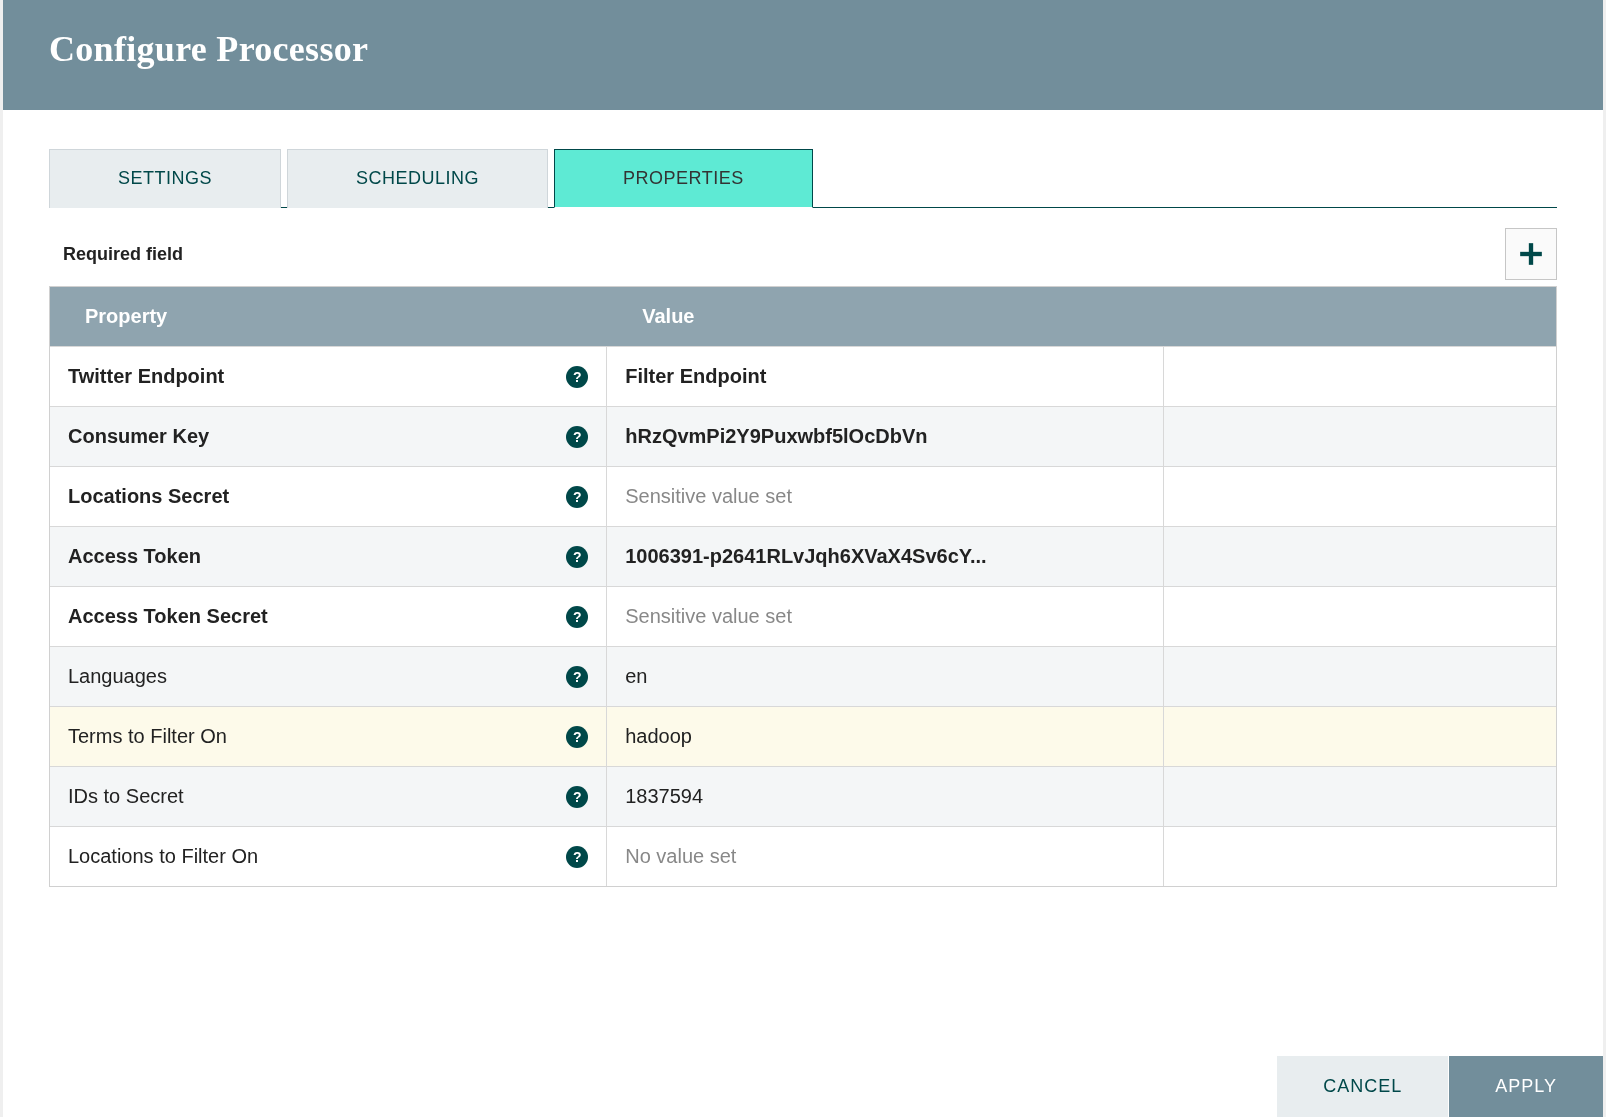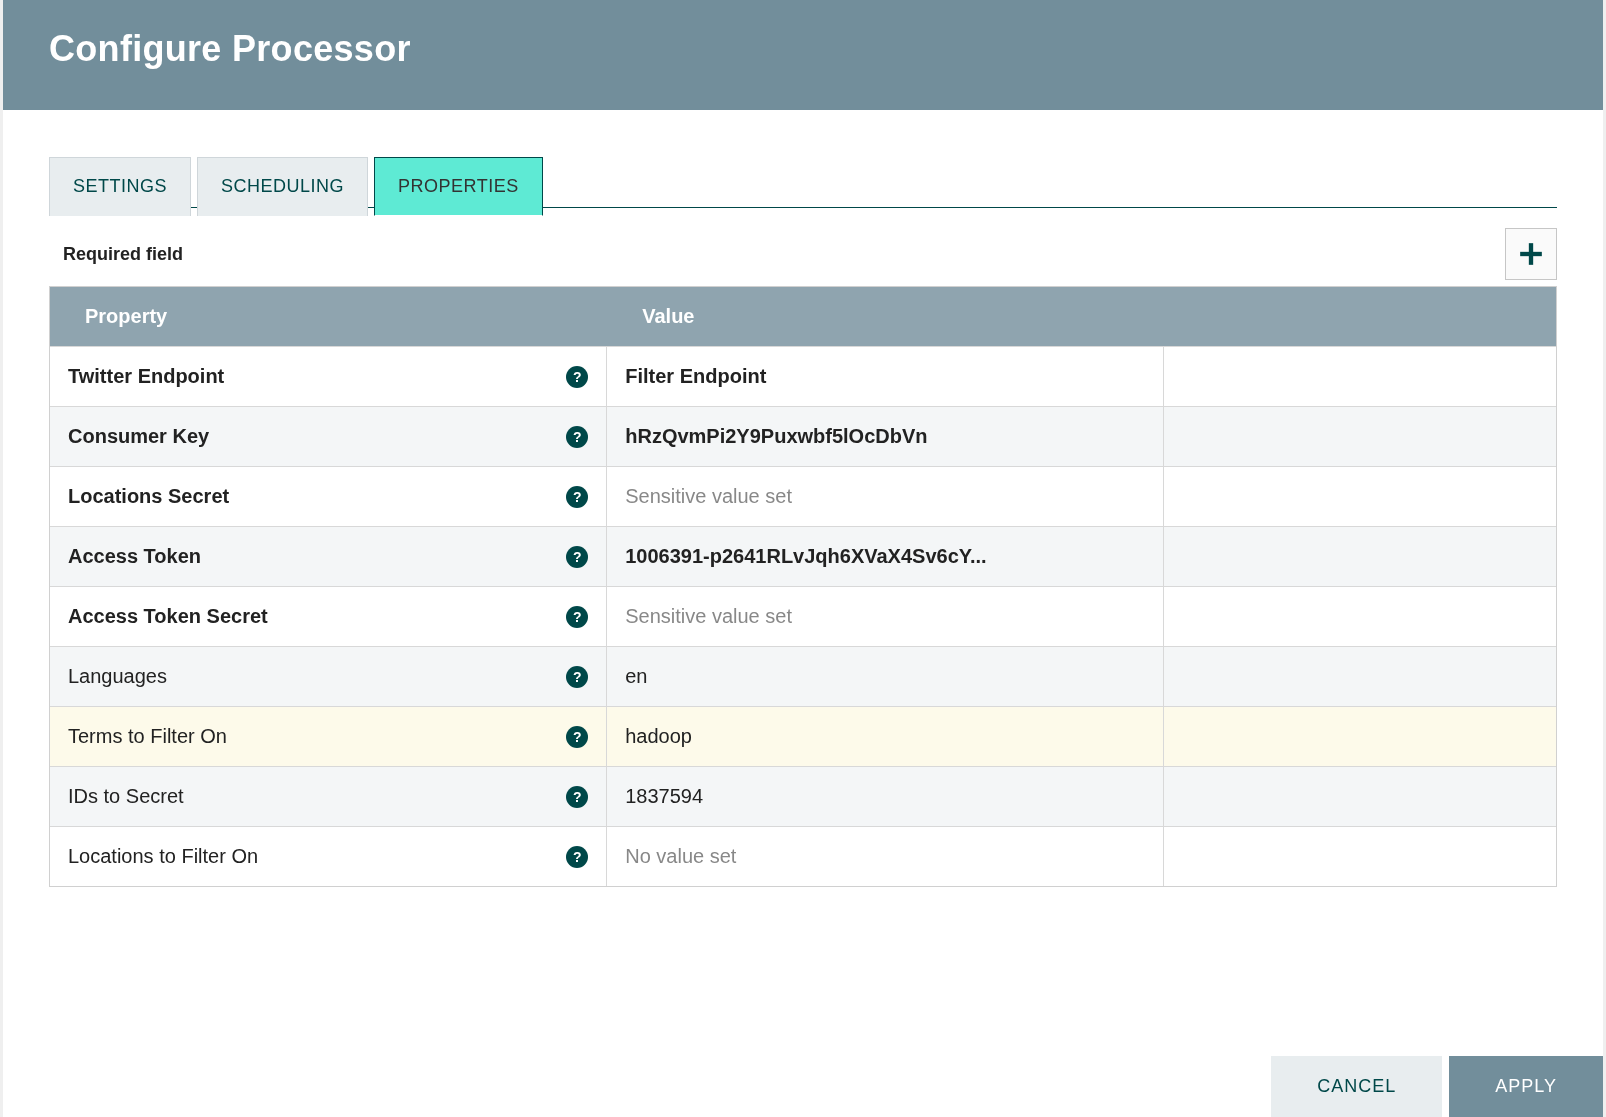--- a/index.html
+++ b/index.html
@@ -34,46 +34,46 @@
     flex-direction: column;
     min-height: 100%;
     position: relative;
   }
   .header {
     background: var(--header-bg);
     color: #fff;
     padding: 28px 46px 40px 46px;
     font-size: 36px;
     font-weight: 700;
-    font-family: Liberation Sans, sans-serif;
+    font-family: Liberation Serif, serif;
     letter-spacing: 0.3px;
   }
   .body {
     padding: 0 46px 0 46px;
     flex: 1;
     display: flex;
     flex-direction: column;
   }
   .tabs {
     display: flex;
     border-bottom: 1px solid var(--tab-active-border);
     margin-top: 38px;
   }
   .tab {
-    padding: 18px 23px;
+    padding: 18px 68px;
     font-size: 18px;
     font-weight: 500;
     color: var(--accent);
     background: var(--tab-bg);
     border: 1px solid #cfd6da;
     border-bottom: none;
     margin-right: 6px;
     cursor: pointer;
     position: relative;
-    top: 9px;
+    top: 1px;
     letter-spacing: 0.5px;
   }
   .tab.active {
     background: #5eead4;
     border: 1px solid var(--tab-active-border);
     border-bottom: 1px solid #fff;
     color: #333;
     font-weight: 500;
   }
   .subheader-row {
@@ -143,21 +143,21 @@
     font-weight: 700;
     display: flex;
     align-items: center;
     justify-content: center;
     flex-shrink: 0;
     cursor: pointer;
   }
   .footer {
     display: flex;
     justify-content: flex-end;
-    gap: 7px;
+    gap: 1px;
     margin-top: auto;
   }
   .btn {
     padding: 20px 46px;
     font-size: 18px;
     font-weight: 500;
     letter-spacing: 1px;
     border: none;
     cursor: pointer;
   }

